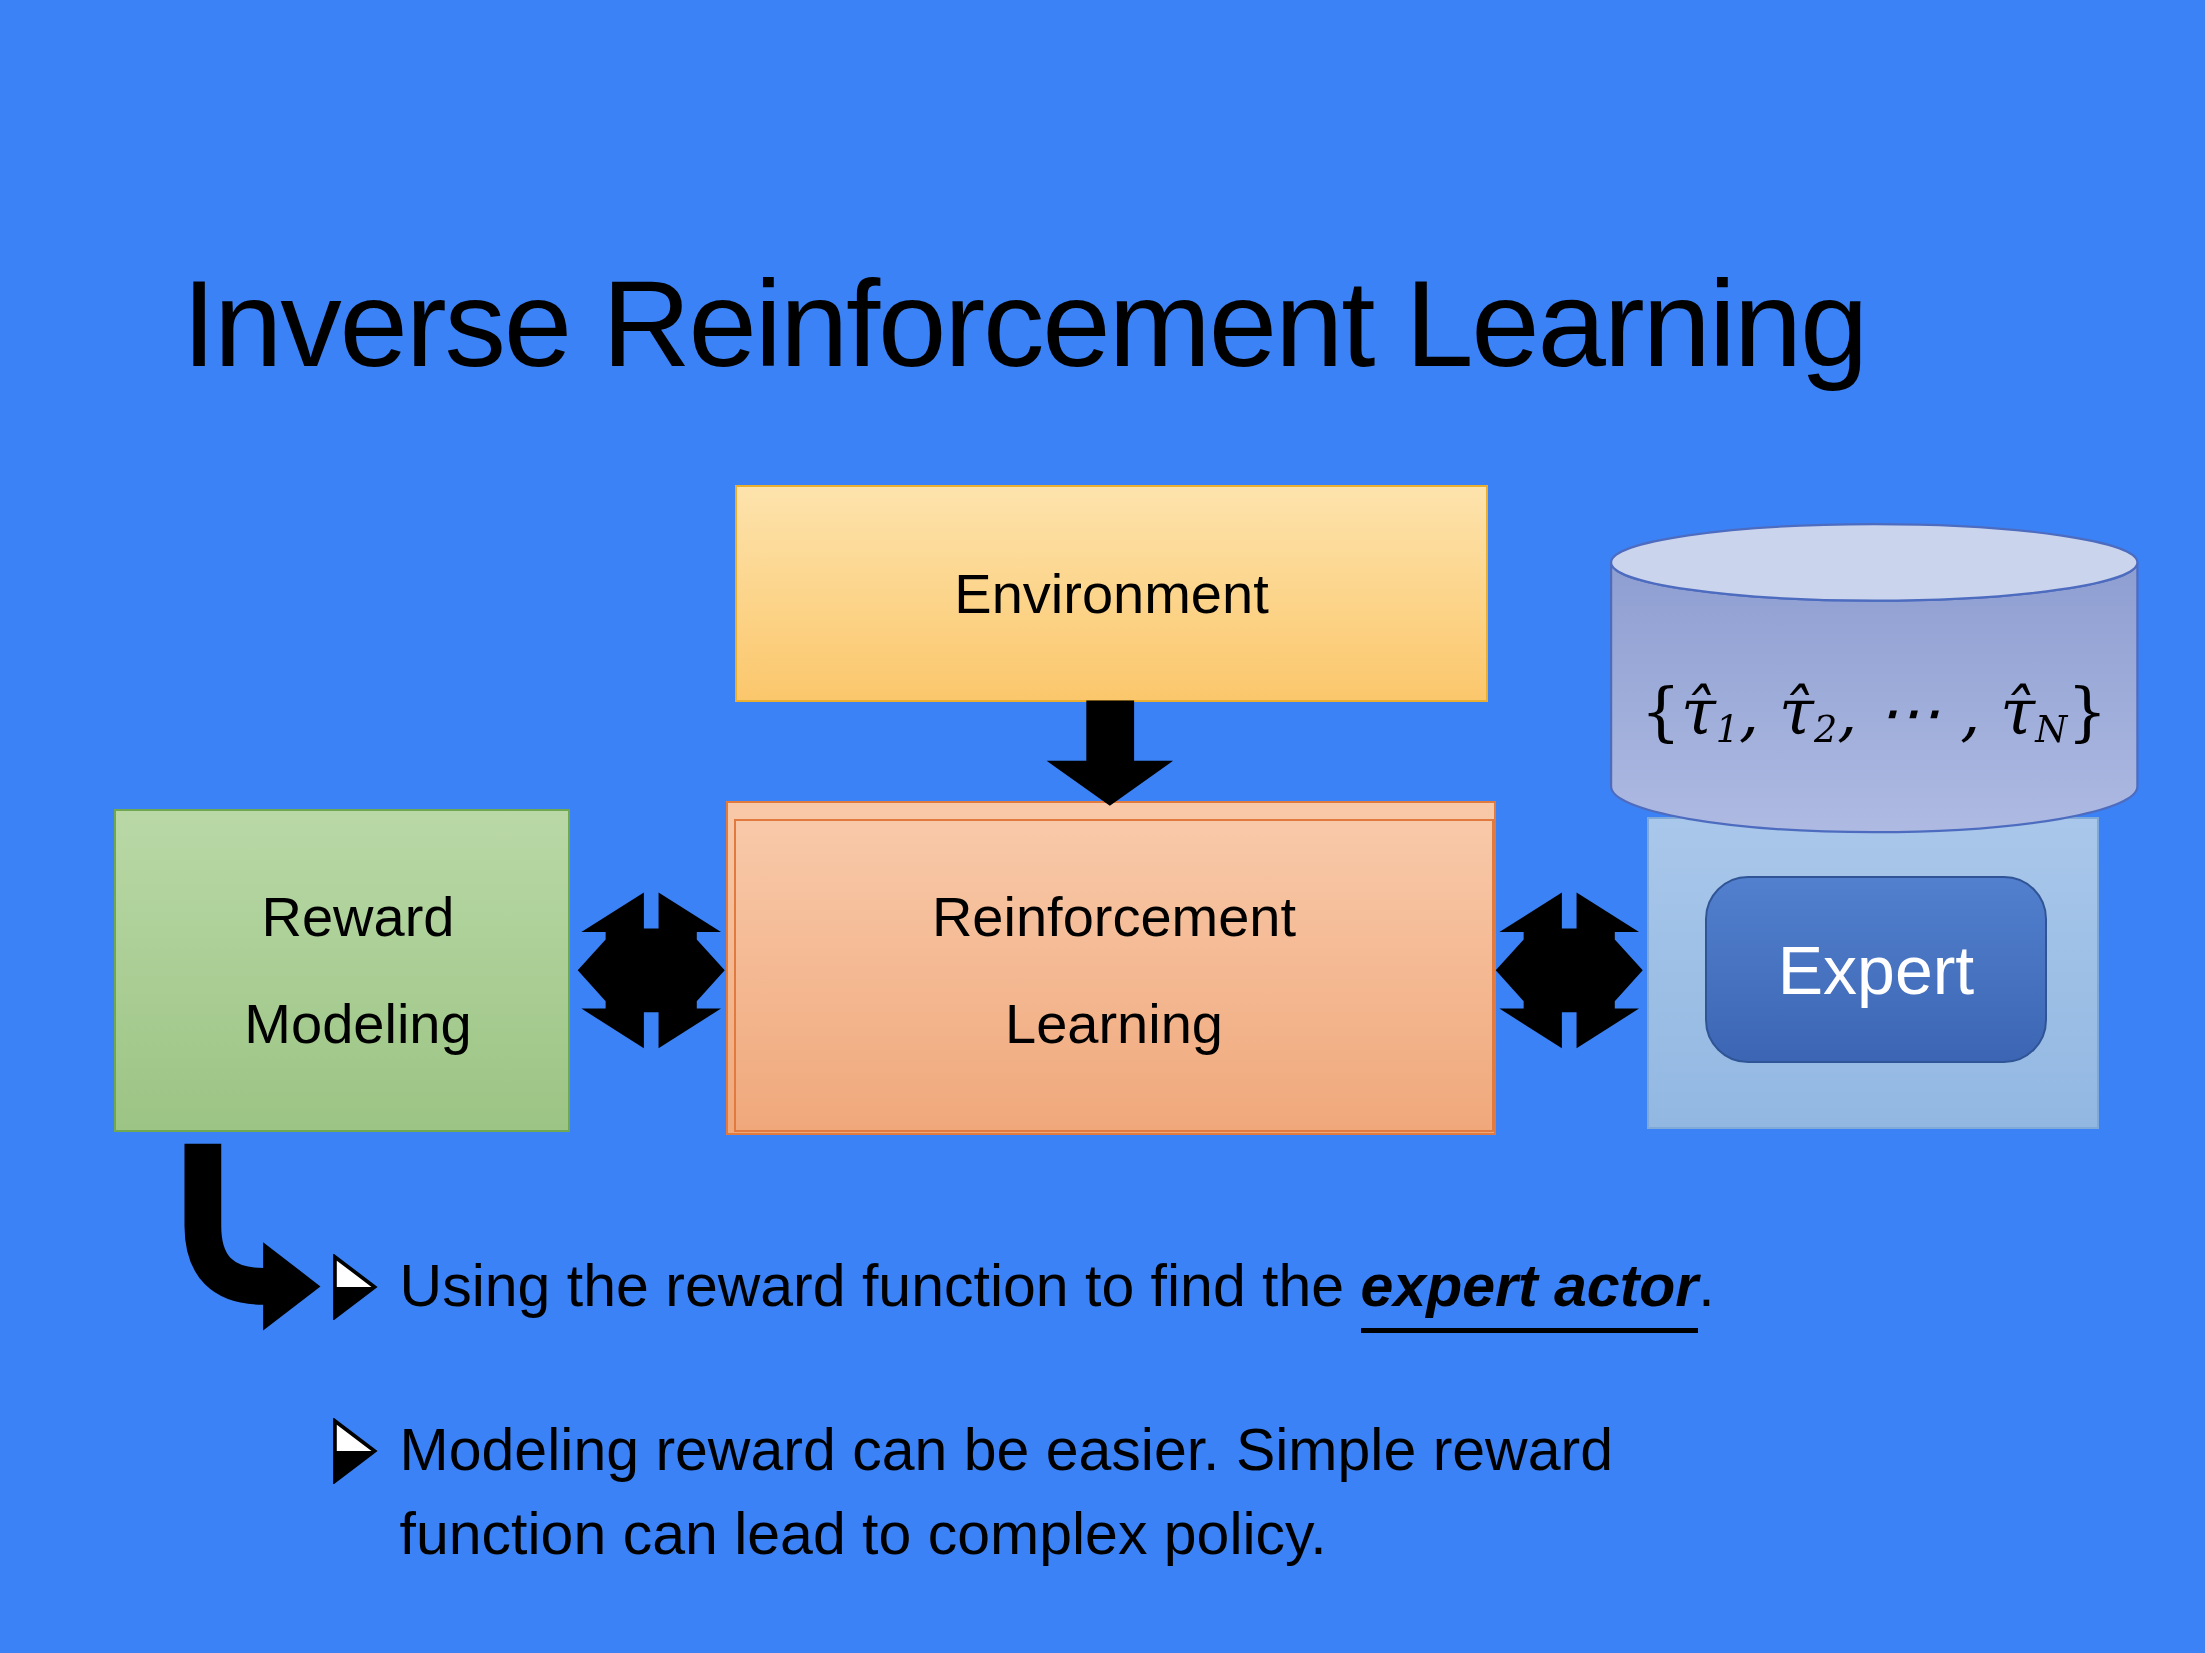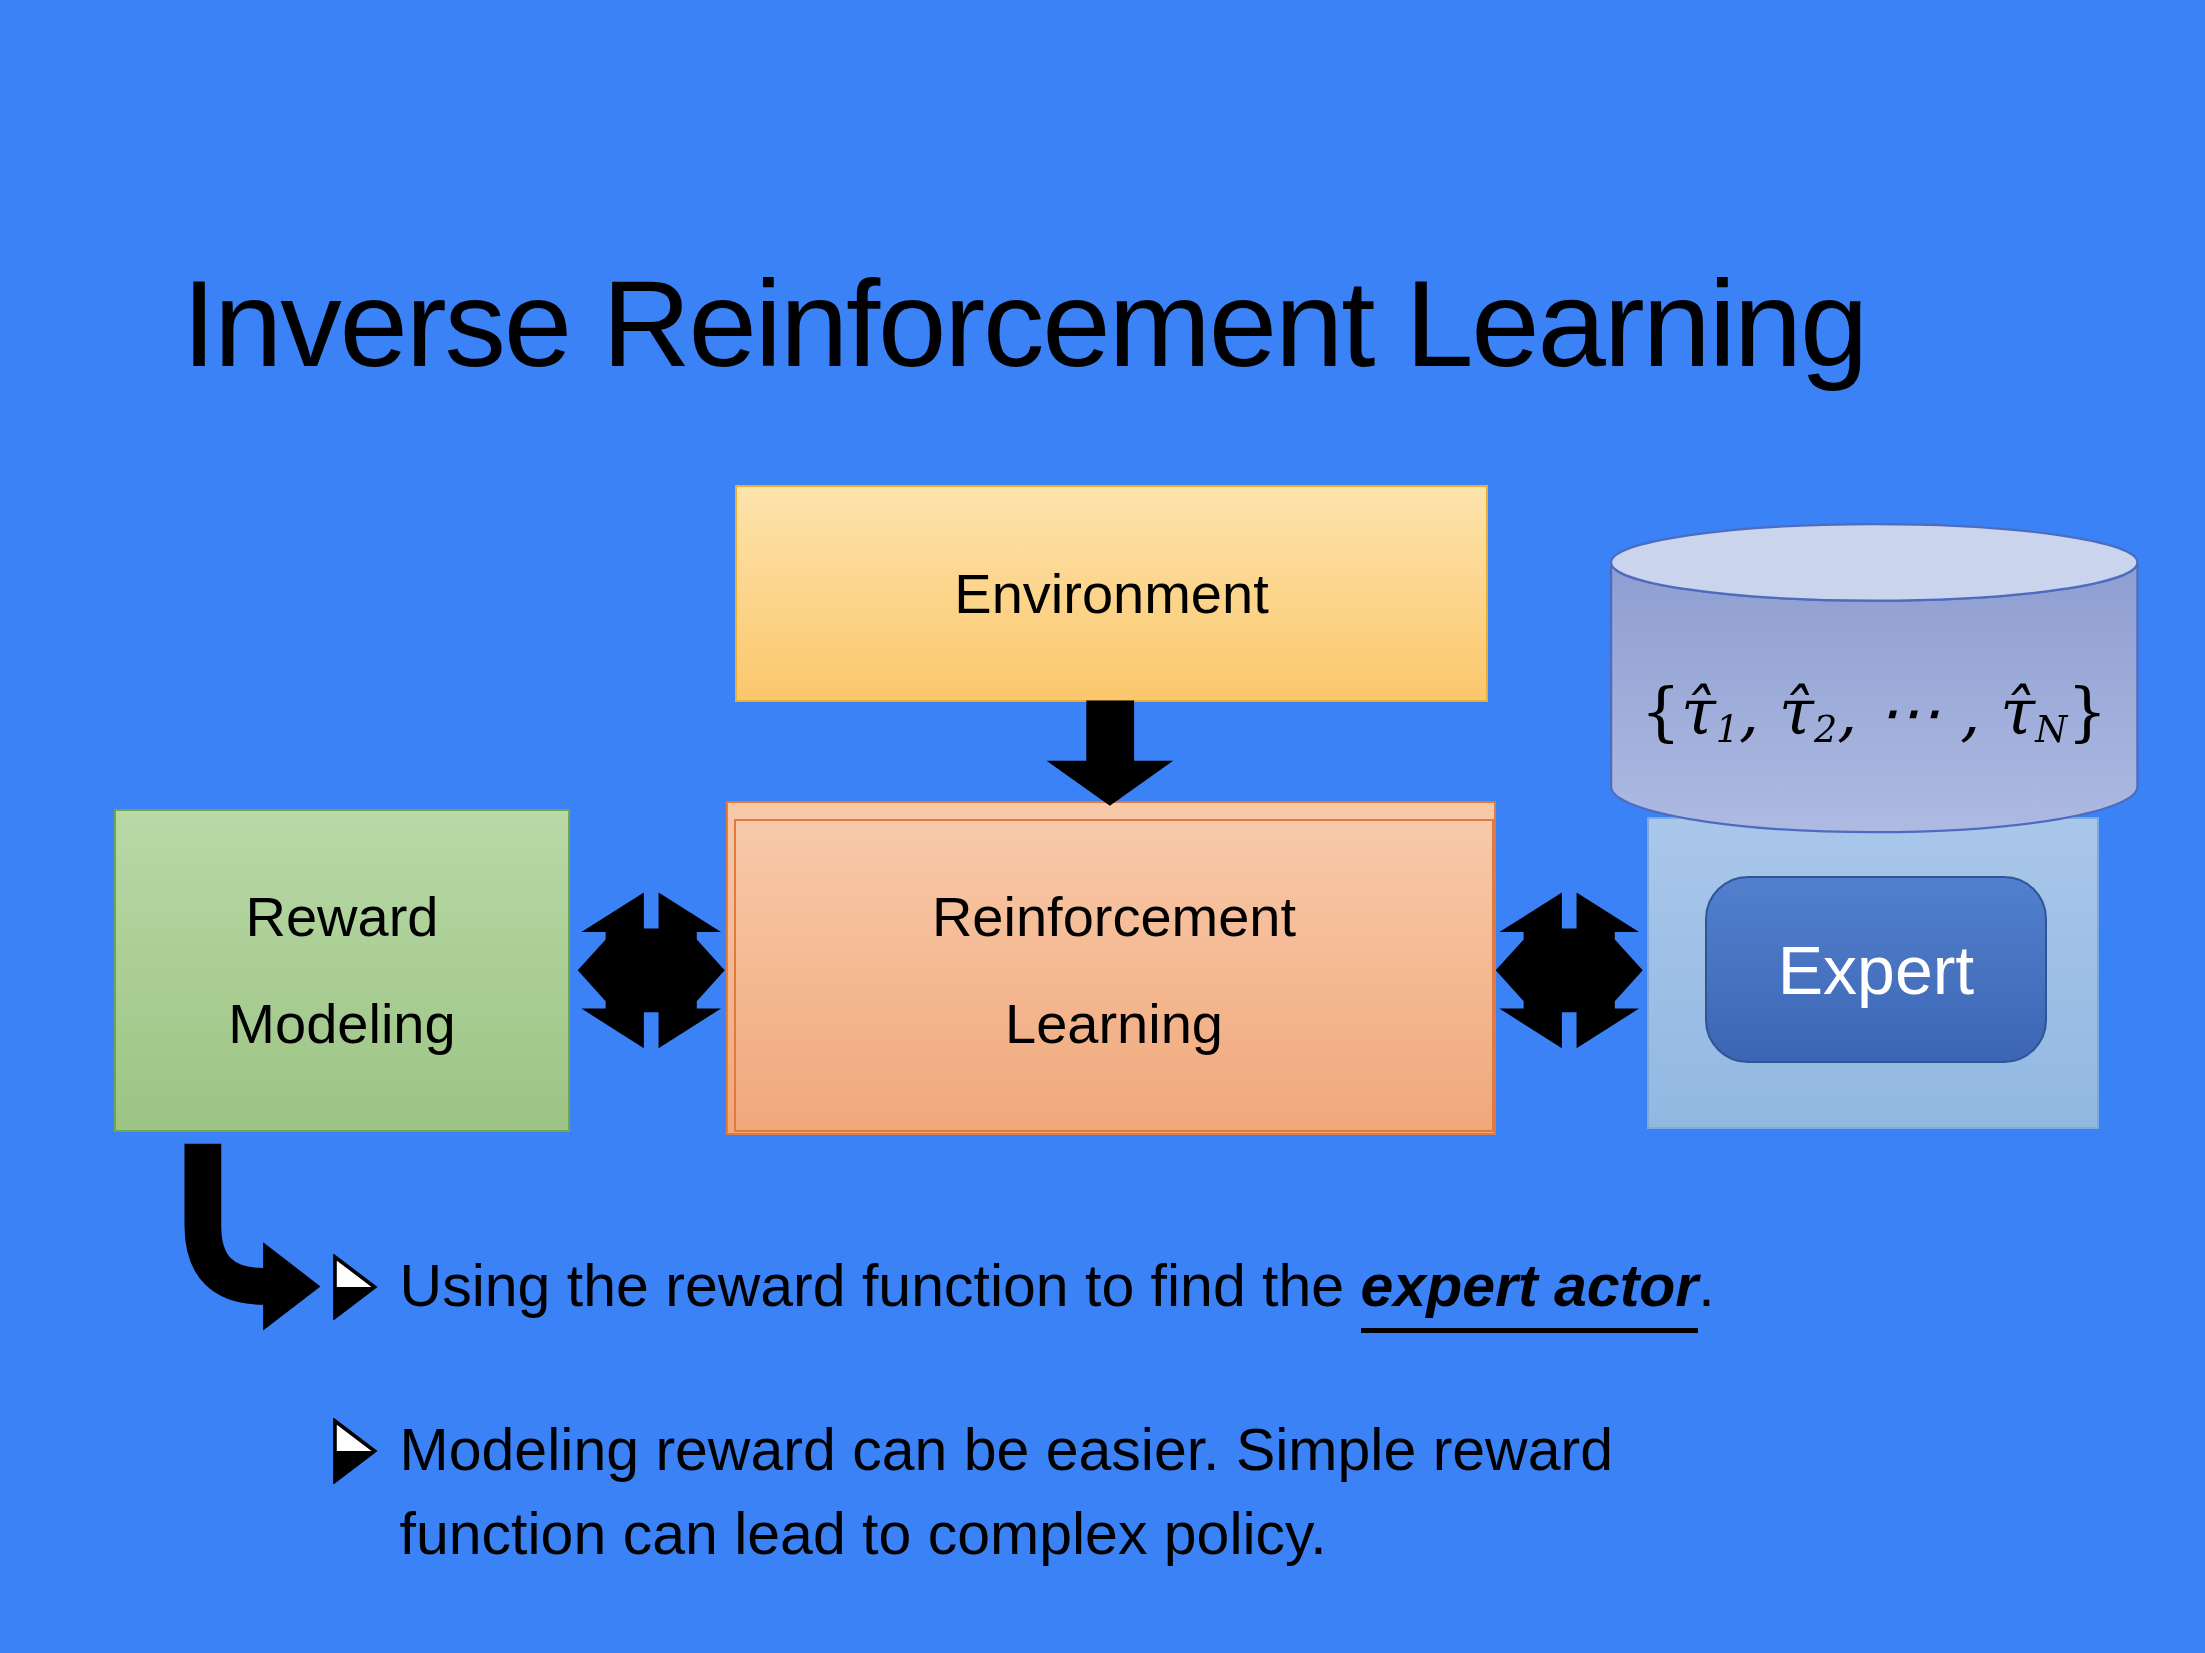--- a/index.html
+++ b/index.html
@@ -54,21 +54,21 @@
   .canvas { left:0; top:0; width:2205px; height:1654px; z-index:2; pointer-events:none; }
   .arrow-fill { fill:var(--arrow-black); }
   .elbow-shaft { stroke:var(--arrow-black); stroke-width:50px; fill:none; }
   .cyl-body { fill:url(#cylGrad); stroke:var(--cylinder-border); stroke-width:3px; }
   .cyl-top  { fill:var(--cylinder-top); stroke:var(--cylinder-border); stroke-width:3px; }
 
   
   .label { z-index:3; display:flex; align-items:center; justify-content:center;
            text-align:center; color:var(--text-black); }
   .env-label   { left:735px; top:485px;  width:753px; height:217px; font-size:56px; }
-  .reward-label{ left:114px;  top:809px; width:456px;  height:323px; font-size:56px; line-height:1.9; flex-direction:column; }
+  .reward-label{ left:114px;  top:809px; width:456px;  height:323px; font-size:56px; line-height:1.9; flex-direction:column;padding-left:16px; }
   .rl-label    { left:734px;  top:809px; width:760px; height:323px; font-size:56px; line-height:1.9; flex-direction:column; }
   .expert-label{ left:1705px; top:876px; width:342px;  height:187px; font-size:68px; color:var(--expert-text); z-index:4;border-radius:29px; }
   .demo-caption{ left:1595px; top:359px;  width:559px;  height:147px; font-size:59px; line-height:1.13; flex-direction:column; }
   .traj-label  { left:1611px; top:654px;  width:526px;  height:118px; font-size:63px;
                  font-family:"DejaVu Serif", serif; font-style:italic; z-index:3; }
   .traj-label .sub { font-size:58%; font-style:italic; vertical-align:-18%; }
   .traj-label .brace { font-style:normal; }
 
   
   .bullet-row { display:flex; align-items:flex-start; z-index:3; }

